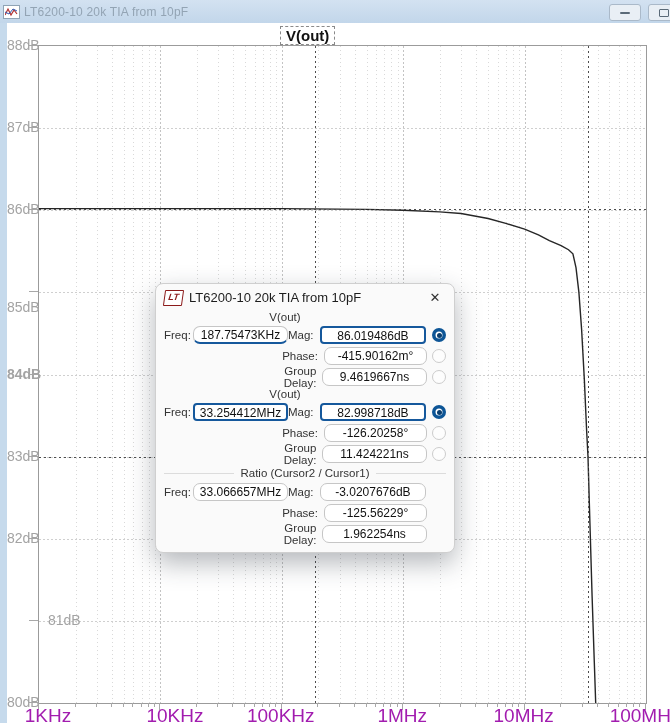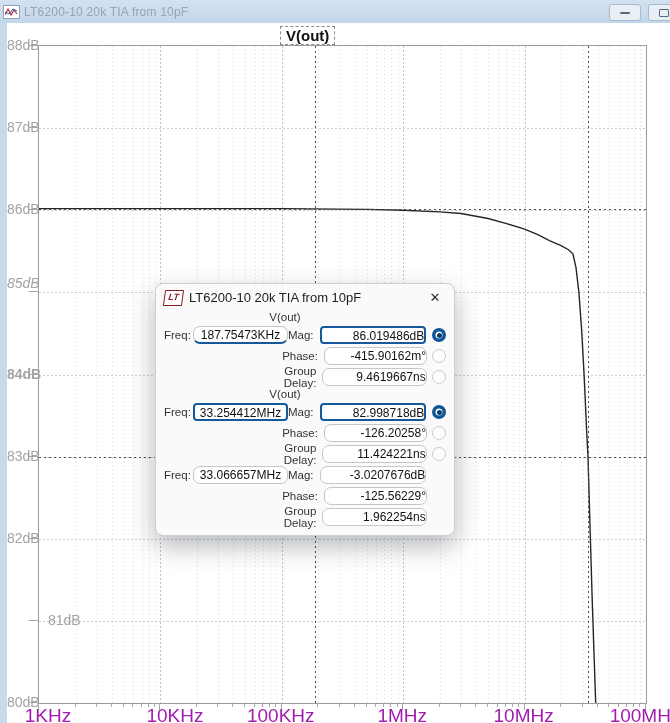--- a/index.html
+++ b/index.html
@@ -57,21 +57,21 @@
   .ratio-header .rh-text{padding:0 6px;}
   .trace-label{height:13px;font-size:11.5px;color:#333;text-align:center;padding-right:40px;line-height:12px;}
   .drow{display:flex;align-items:center;height:20px;padding:0 8px;margin:1px 0;}
   .freq-zone{width:124px;display:flex;align-items:center;}
   .lab{font-size:11.5px;color:#333;}
   .freq-lab{width:26px;text-align:right;margin-right:3px;}
   .mid-lab{flex:1;text-align:right;padding-right:6px;font-size:11.5px;color:#333;}
   .dfield{box-sizing:border-box;background:#fff;height:18px;line-height:16px;font-size:12px;color:#111;
     text-align:center;border:1px solid #c6c6c6;border-radius:7px;}
   .freq-field{width:95px;}
-  .val-field{width:108px;text-align:right;}
+  .val-field{width:108px;}
   .dfield.focus-underline{border-bottom:2px solid #15589c;}
   .dfield.blue{border:2px solid #15589c;border-radius:4px;}
   .radio-zone{width:20px;display:flex;justify-content:flex-end;}
   .radio{width:14px;height:14px;border-radius:50%;box-sizing:border-box;position:relative;}
   .radio.on{background:#fff;box-shadow:inset 0 0 0 3.5px #0d5596;}
   .radio.on::after{content:"";position:absolute;left:4.5px;top:4.5px;width:5px;height:5px;
     border-radius:50%;background:#0a3e6e;}
   .radio.off{background:#fdfdfd;border:1.5px solid #cccccc;}
   .radio.hidden{visibility:hidden;}
 </style>
@@ -214,21 +214,21 @@
       <div class="xtick" style="left: 639.445px; height: 4px;"></div>
       <div class="xtick" style="left: 645px; height: 7px;"></div>
       <div class="xlab" style="left: 605px;">100MHz</div>
       <div class="ytick" style="top: 45px;"></div>
       <div class="ylab" style="top: 37px;">88dB</div>
       <div class="ytick" style="top: 127.125px;"></div>
       <div class="ylab" style="top: 119.125px;">87dB</div>
       <div class="ytick" style="top: 209.25px;"></div>
       <div class="ylab" style="top: 201.25px;">86dB</div>
       <div class="ytick" style="top: 291.375px;"></div>
-      <div class="ylab" style="top: 275px; font-style: italic;">85dB</div>
+      <div class="ylab" style="top: 299px;">85dB</div>
       <div class="ytick" style="top: 373.5px;"></div>
       <div class="ylab" style="top: 365.5px; font-weight: bold;">84dB</div>
       <div class="ytick" style="top: 455.625px;"></div>
       <div class="ylab" style="top: 447.625px;">83dB</div>
       <div class="ytick" style="top: 537.75px;"></div>
       <div class="ylab" style="top: 529.75px;">82dB</div>
       <div class="ytick" style="top: 619.875px;"></div>
       <div class="ylab" style="top: 611.875px; padding-left: 41px;">81dB</div>
       <div class="ytick" style="top: 702px;"></div>
       <div class="ylab" style="top: 694px;">80dB</div>
@@ -292,20 +292,25 @@
     </div>
     <div class="drow">
       <span class="freq-zone"></span>
       <span class="mid-lab">Group Delay:</span>
       <span class="dfield val-field">11.424221ns</span>
       <span class="radio-zone">
           <span class="radio off"></span>
         </span>
     </div>
 
+    <div class="ratio-header">
+      <span class="hline"></span>
+      <span class="rh-text">Ratio (Cursor2 / Cursor1)</span>
+      <span class="hline"></span>
+    </div>
     <div class="drow">
       <span class="freq-zone">
         <span class="lab freq-lab">Freq:</span>
         <span class="dfield freq-field">33.066657MHz</span>
       </span>
       <span class="mid-lab">Mag:</span>
       <span class="dfield val-field">-3.0207676dB</span>
       <span class="radio-zone">
           <span class="radio hidden"></span>
         </span>

